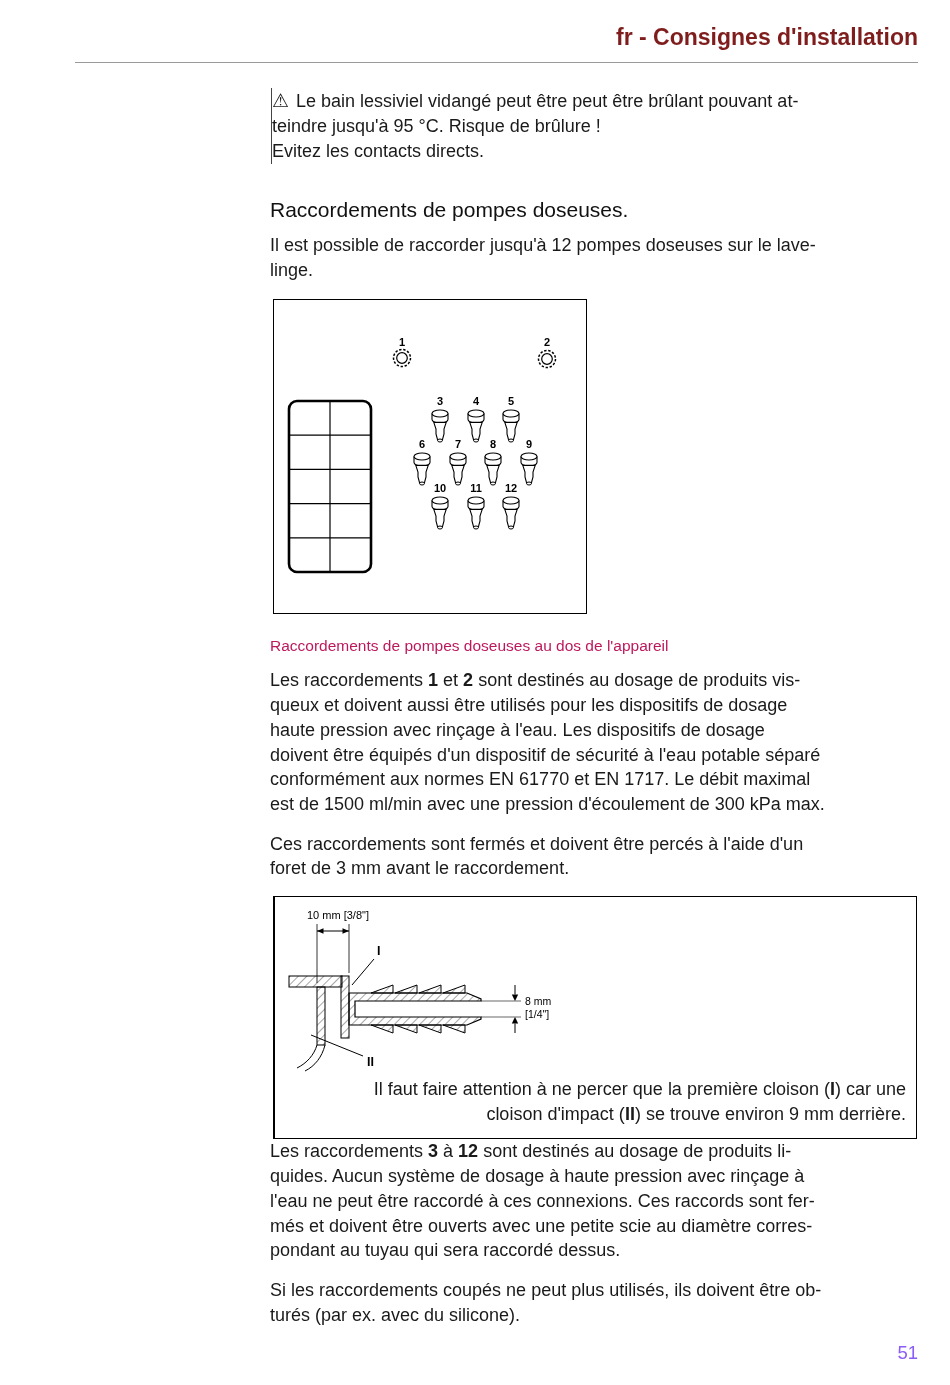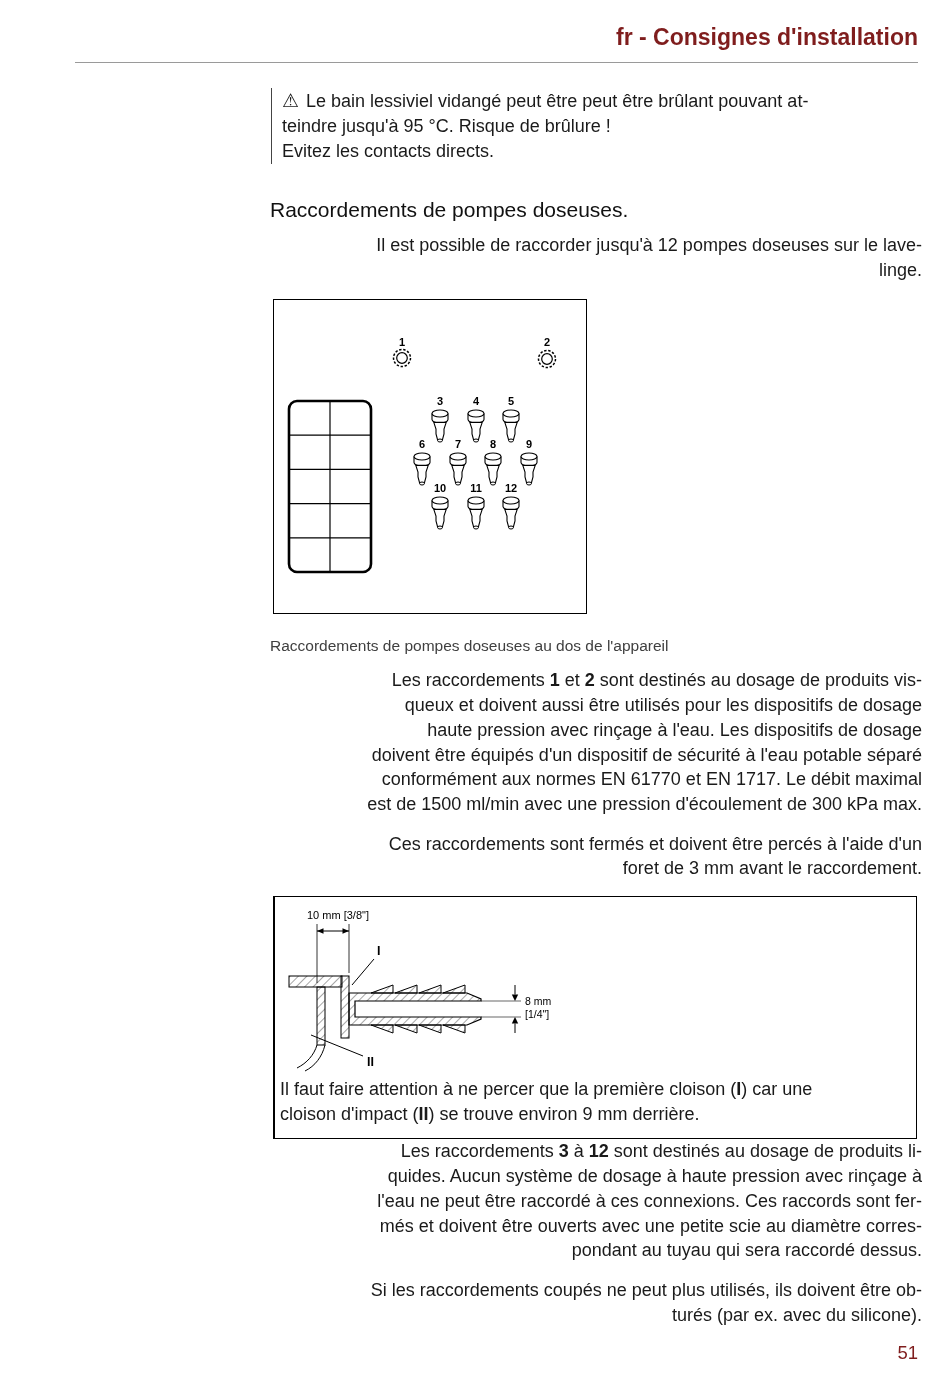--- a/index.html
+++ b/index.html
@@ -1,35 +1,35 @@
 <!DOCTYPE html>
 <html><head>
 <meta charset="utf-8">
 <style>
   html,body{margin:0;padding:0;background:#fff;}
   body{width:950px;height:1385px;position:relative;font-family:"Liberation Sans",sans-serif;color:#1a1a1a;overflow:hidden;}
   .page{position:absolute;inset:0;background:#fff;}
   .header-title{position:absolute;top:24px;left:0;right:32px;text-align:right;font-size:23px;font-weight:bold;color:#7f1d1d;}
   .header-rule{position:absolute;top:62px;left:75px;right:32px;height:1px;background:#9a9a9a;}
   .content{position:absolute;left:270px;top:80px;width:652px;}
-  .warning{border-left:1px solid #444;padding-left:10px;margin:8px 0 0 1px;font-size:18px;line-height:25px;}
+  .warning{border-left:1px solid #444;margin:8px 0 0 1px;font-size:18px;line-height:25px;}
   .warning-icon{font-family:"DejaVu Sans",sans-serif;font-size:19px;margin-right:7px;}
   .preline{white-space:pre-line;}
   h2{font-size:21px;font-weight:normal;color:#111;margin:33px 0 10px 0;line-height:26px;}
-  p.body{font-size:18px;line-height:24.7px;margin:0 0 15px 0;white-space:pre-line;text-align:right;}
+  p.body{font-size:18px;line-height:24.7px;margin:0 0 15px 0;white-space:pre-line;}
   .fig1{width:314px;height:315px;border:1px solid #000;margin:2px 0 0 3px;box-sizing:border-box;background:#fff;}
-  .fig-caption{font-size:15.5px;line-height:20px;margin:18px 0 12px 0;color:#404040;}
+  .fig-caption{font-size:15.5px;line-height:20px;margin:18px 0 12px 0;color:#be185d;}
   .fig2{width:644px;border:1px solid #000;border-left-width:2px;margin:6px 0 0 3px;box-sizing:border-box;background:#fff;}
-  .fig2-note{font-size:18px;line-height:24.7px;padding:0 10px 12px 5px;white-space:pre-line;}
+  .fig2-note{font-size:18px;line-height:24.7px;padding:0 10px 12px 5px;white-space:pre-line;text-align:right;}
   svg text{font-family:"Liberation Sans",sans-serif;fill:#000;stroke:none;}
   .conn-label{font-size:11px;font-weight:bold;}
   .dim-label{font-size:11px;}
   .dim-label-sm{font-size:10.5px;}
   .wall-label{font-size:12.5px;font-weight:bold;}
-  .page-number{position:absolute;right:32px;top:1342px;font-size:18.5px;color:#7f1d1d;}
+  .page-number{position:absolute;right:32px;top:1342px;font-size:18.5px;color:#8b5cf6;}
 </style>
 </head>
 <body>
 
 <div class="page">
 
   <div class="header-title">fr - Consignes d'installation</div>
   <div class="header-rule"></div>
 
   <div class="content">

